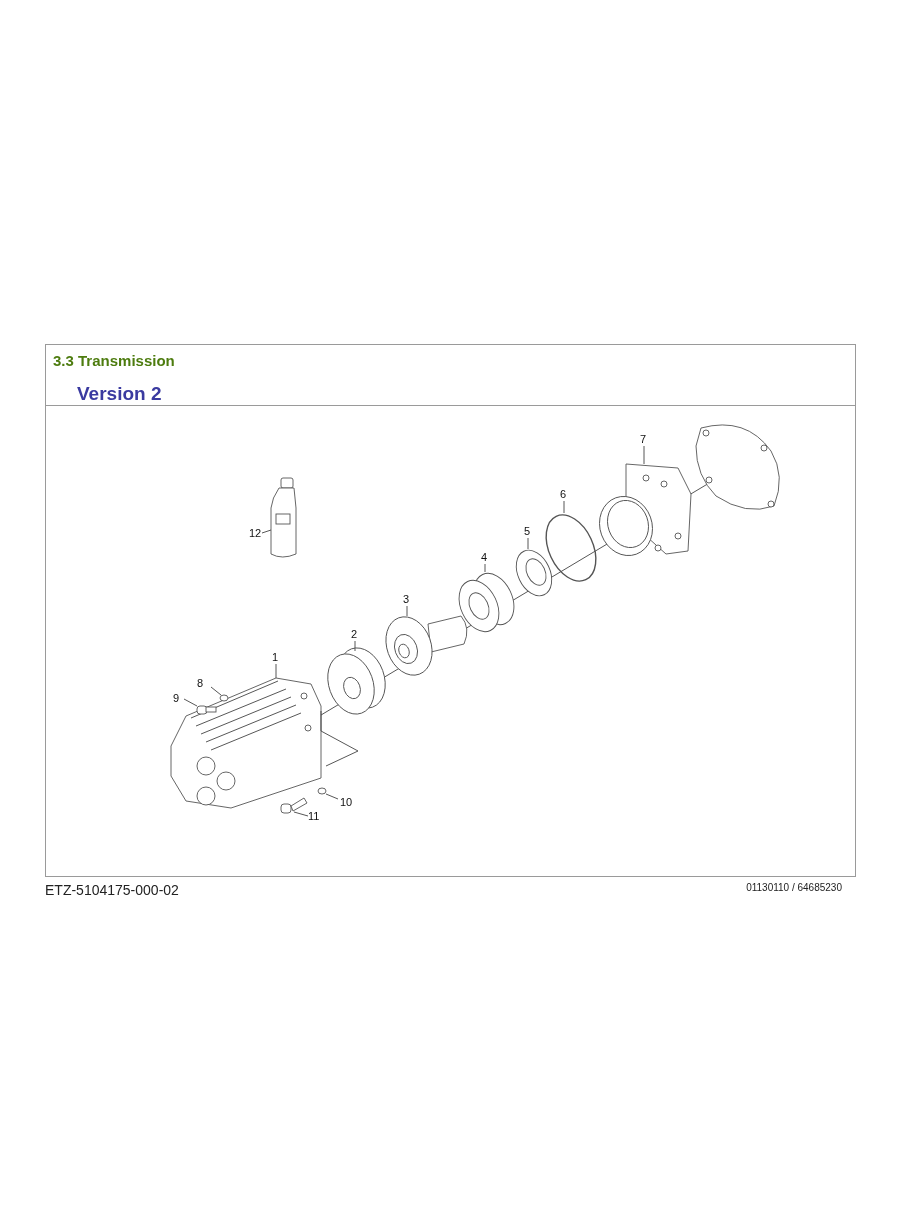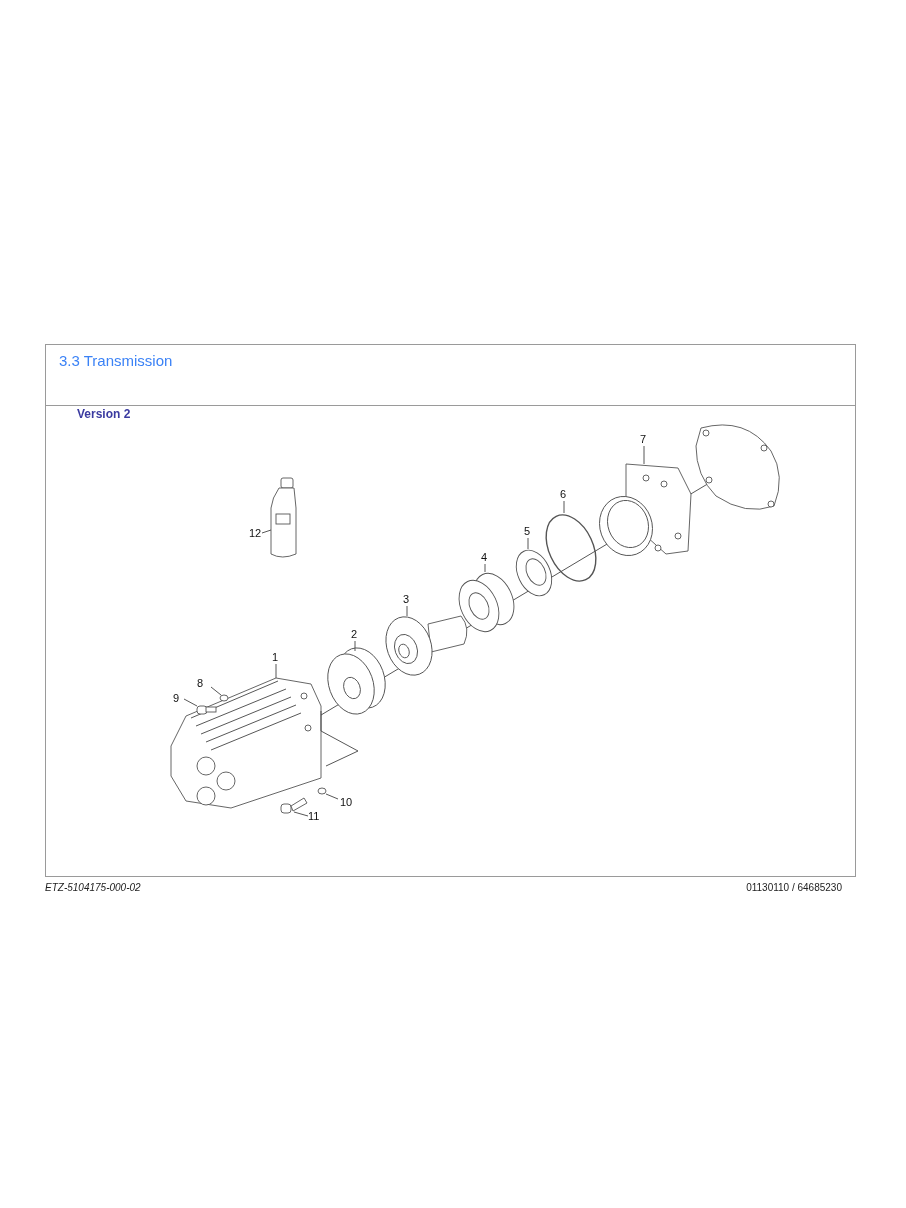--- a/index.html
+++ b/index.html
@@ -1,22 +1,22 @@
 <!DOCTYPE html>
 <html><head>
 <meta charset="utf-8">
 <style>
   html, body { margin: 0; padding: 0; background: #ffffff; }
   body { width: 906px; height: 1208px; position: relative; overflow: hidden; font-family: "Liberation Sans", sans-serif; }
   .frame { position: absolute; left: 45px; top: 344px; width: 811px; height: 533px; border: 1px solid #9a9a9a; box-sizing: border-box; }
   .header { position: absolute; left: 0; top: 0; width: 100%; height: 61px; border-bottom: 1px solid #9a9a9a; box-sizing: border-box; }
-  .title { position: absolute; left: 13px; top: 7px; font-size: 15px; font-weight: normal; color: #3b82f6; }
-  .subtitle { position: absolute; left: 31px; top: 38px; font-size: 12px; font-weight: bold; color: #3a3aa0; margin-top: 24px; }
+  .title { position: absolute; left: 7px; top: 7px; font-size: 15px; font-weight: bold; color: #4d7c0f; }
+  .subtitle { position: absolute; left: 31px; top: 38px; font-size: 19px; font-weight: bold; color: #3a3aa0; }
   .drawing { position: absolute; left: 0; top: 61px; width: 100%; height: 471px; }
-  .footer-left { position: absolute; left: 45px; top: 882px; font-size: 10px; color: #222; font-style: italic; }
+  .footer-left { position: absolute; left: 45px; top: 882px; font-size: 14px; color: #222; }
   .footer-right { position: absolute; right: 64px; top: 882px; font-size: 10px; color: #222; }
   svg text { font-family: "Liberation Sans", sans-serif; font-size: 11px; fill: #111; }
   .ln { stroke: #444; stroke-width: 0.9; fill: none; }
   .pt { stroke: #555; stroke-width: 0.9; fill: #fff; }
 </style>
 </head>
 <body>
 
 <div class="frame">
   <div class="header">

